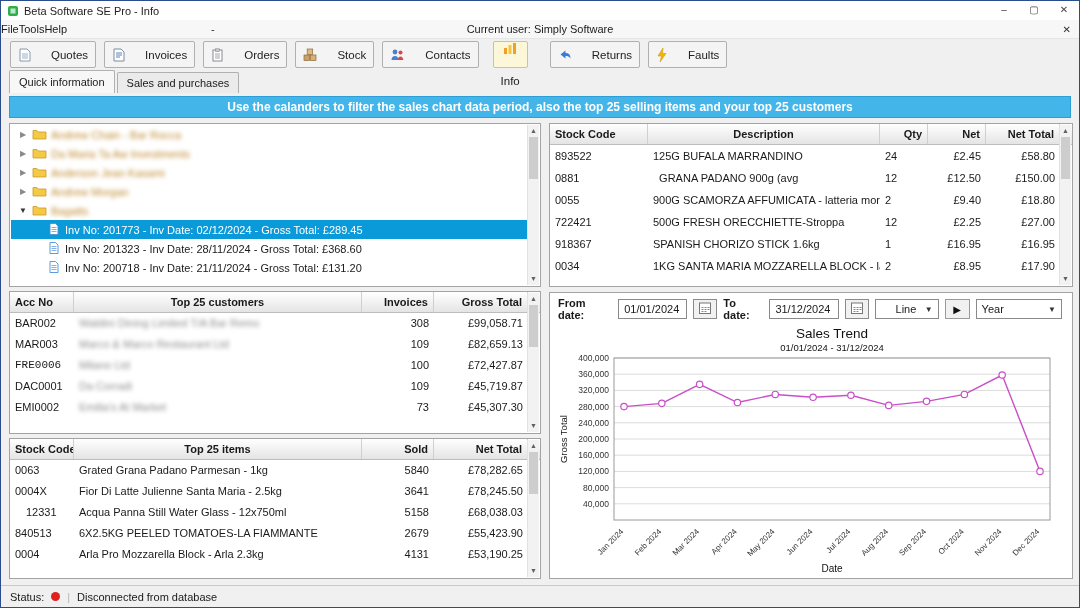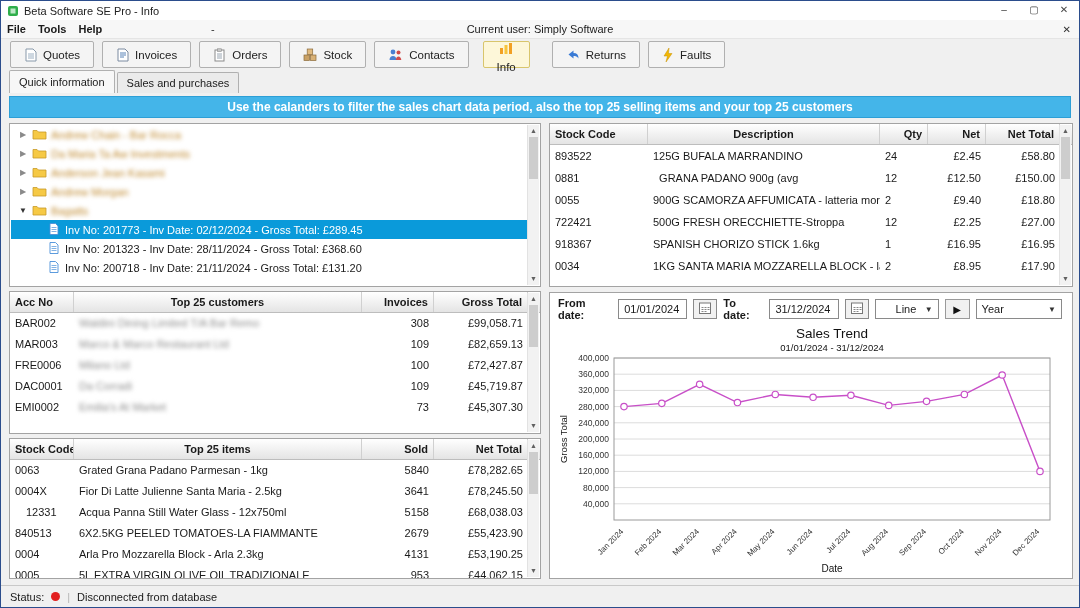--- a/index.html
+++ b/index.html
@@ -11,28 +11,28 @@
   
   .titlebar{position:absolute;top:0;left:0;right:0;height:19px;background:#ffffff;
     display:flex;align-items:center;border-bottom:1px solid #e8e8e8;}
   .titlebar .appicon{margin:0 5px 0 6px;display:inline-flex;}
   .titlebar .title{font-size:11px;color:#222;}
   .win-controls{margin-left:auto;display:flex;height:100%;}
   .win-controls span{width:30px;text-align:center;line-height:18px;font-size:10px;color:#444;}
   
   .menubar{position:absolute;top:19px;left:0;right:0;height:18px;background:#f7f7f7;
     display:flex;align-items:center;border-bottom:1px solid #e5e5e5;}
-  .menubar .mitem{padding:0 6px;line-height:18px;font-weight:bold;}
+  .menubar .mitem{padding:0 0;line-height:18px;}
   .menubar .mdash{position:absolute;left:210px;color:#333;}
   .menubar .cuser{position:absolute;left:0;right:0;text-align:center;pointer-events:none;}
   .menubar .mclose{position:absolute;right:8px;font-size:10px;color:#333;}
   
   .toolbar{position:absolute;top:37px;left:0;right:0;height:33px;display:flex;
     align-items:center;padding-left:9px;gap:8px;}
-  .tbtn{display:inline-flex;align-items:center;gap:6px;height:27px;padding:0 13px;
+  .tbtn{display:inline-flex;align-items:center;gap:20px;height:27px;padding:0 7px;
     background:#f4f4f4;border:1px solid #b0b0b0;border-radius:2px;font-size:11.5px;
     color:#222;cursor:default;}
   .tbtn.active{background:#fdf7d9;border-color:#d8c56c;}
   .tbtn .ticon{display:inline-flex;}
   .gap-l{margin-left:6px;flex-direction:column;}
   .gap-xl{margin-left:14px;}
   
   .tabbar{position:absolute;top:70px;left:8px;right:0;height:22px;display:flex;gap:2px;align-items:flex-end;}
   .tab{display:inline-block;height:20px;line-height:20px;padding:0 9px;
     border:1px solid #b0b0b0;border-bottom:none;background:#ebebeb;border-radius:2px 2px 0 0;}
@@ -346,21 +346,21 @@
         <div class="tcell" style="width: 72px; text-align: right;">308</div>
         <div class="tcell" style="width: 94px; text-align: right;">£99,058.71</div>
       </div>
       <div class="trow">
         <div class="tcell" style="width: 64px; text-align: left;">MAR003</div>
         <div class="tcell blur" style="width: 288px; text-align: left;">Marco &amp; Marco Restaurant Ltd</div>
         <div class="tcell" style="width: 72px; text-align: right;">109</div>
         <div class="tcell" style="width: 94px; text-align: right;">£82,659.13</div>
       </div>
       <div class="trow">
-        <div class="tcell" style="width: 64px; text-align: left;">FRE0006</div>
+        <div class="tcell" style="width: 64px; text-align: left; font-family: Liberation Mono, monospace;">FRE0006</div>
         <div class="tcell blur" style="width: 288px; text-align: left;">Milano Ltd</div>
         <div class="tcell" style="width: 72px; text-align: right;">100</div>
         <div class="tcell" style="width: 94px; text-align: right;">£72,427.87</div>
       </div>
       <div class="trow">
         <div class="tcell" style="width: 64px; text-align: left;">DAC0001</div>
         <div class="tcell blur" style="width: 288px; text-align: left;">Da Corradi</div>
         <div class="tcell" style="width: 72px; text-align: right;">109</div>
         <div class="tcell" style="width: 94px; text-align: right;">£45,719.87</div>
       </div>
@@ -410,26 +410,20 @@
         <div class="tcell" style="width: 64px; text-align: left;">840513</div>
         <div class="tcell" style="width: 288px; text-align: left;">6X2.5KG PEELED TOMATOES-LA FIAMMANTE</div>
         <div class="tcell" style="width: 72px; text-align: right;">2679</div>
         <div class="tcell" style="width: 94px; text-align: right;">£55,423.90</div>
       </div>
       <div class="trow">
         <div class="tcell" style="width: 64px; text-align: left;">0004</div>
         <div class="tcell" style="width: 288px; text-align: left;">Arla Pro Mozzarella Block - Arla 2.3kg</div>
         <div class="tcell" style="width: 72px; text-align: right;">4131</div>
         <div class="tcell" style="width: 94px; text-align: right;">£53,190.25</div>
-      </div>
-      <div class="trow">
-        <div class="tcell" style="width: 64px; text-align: left;">0005</div>
-        <div class="tcell" style="width: 288px; text-align: left;">5L EXTRA VIRGIN OLIVE OIL TRADIZIONALE</div>
-        <div class="tcell" style="width: 72px; text-align: right;">953</div>
-        <div class="tcell" style="width: 94px; text-align: right;">£44,062.15</div>
       </div>
     </div>
   <div class="vscroll">
     <div class="arr">▲</div>
     <div class="track">
         <div class="thumb"></div>
       </div>
     <div class="arr">▼</div>
   </div>
 </div>

